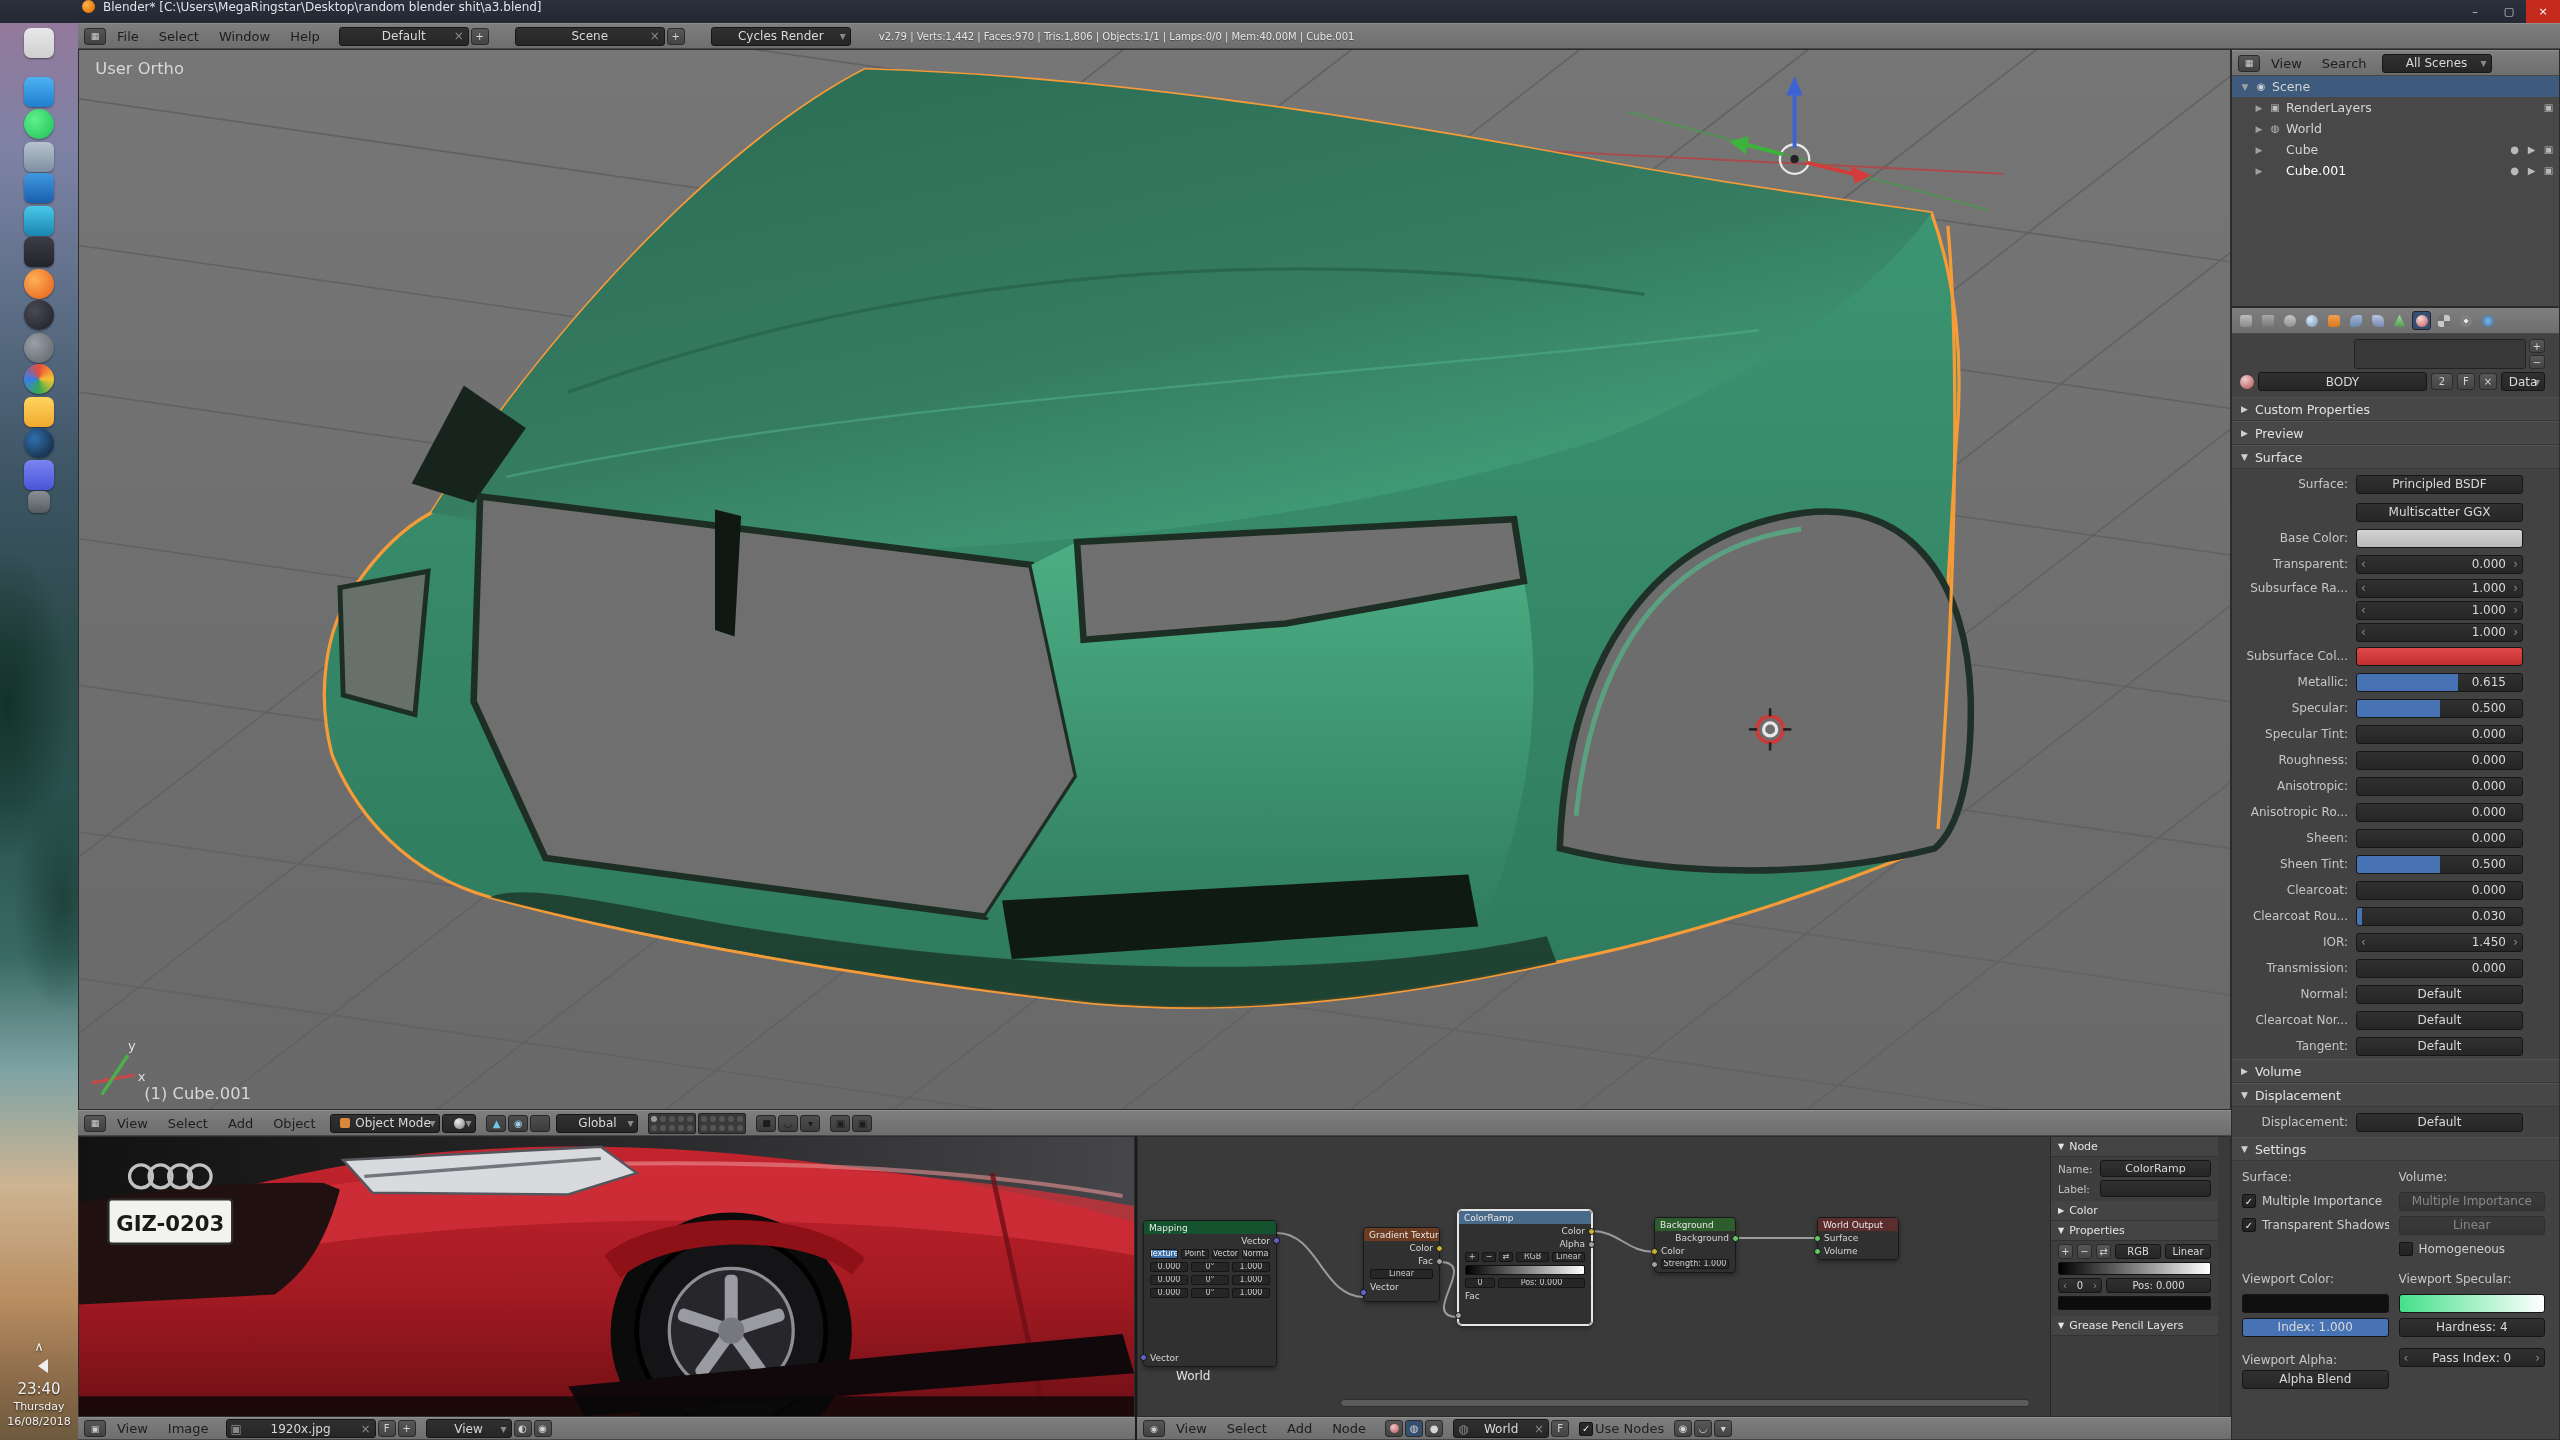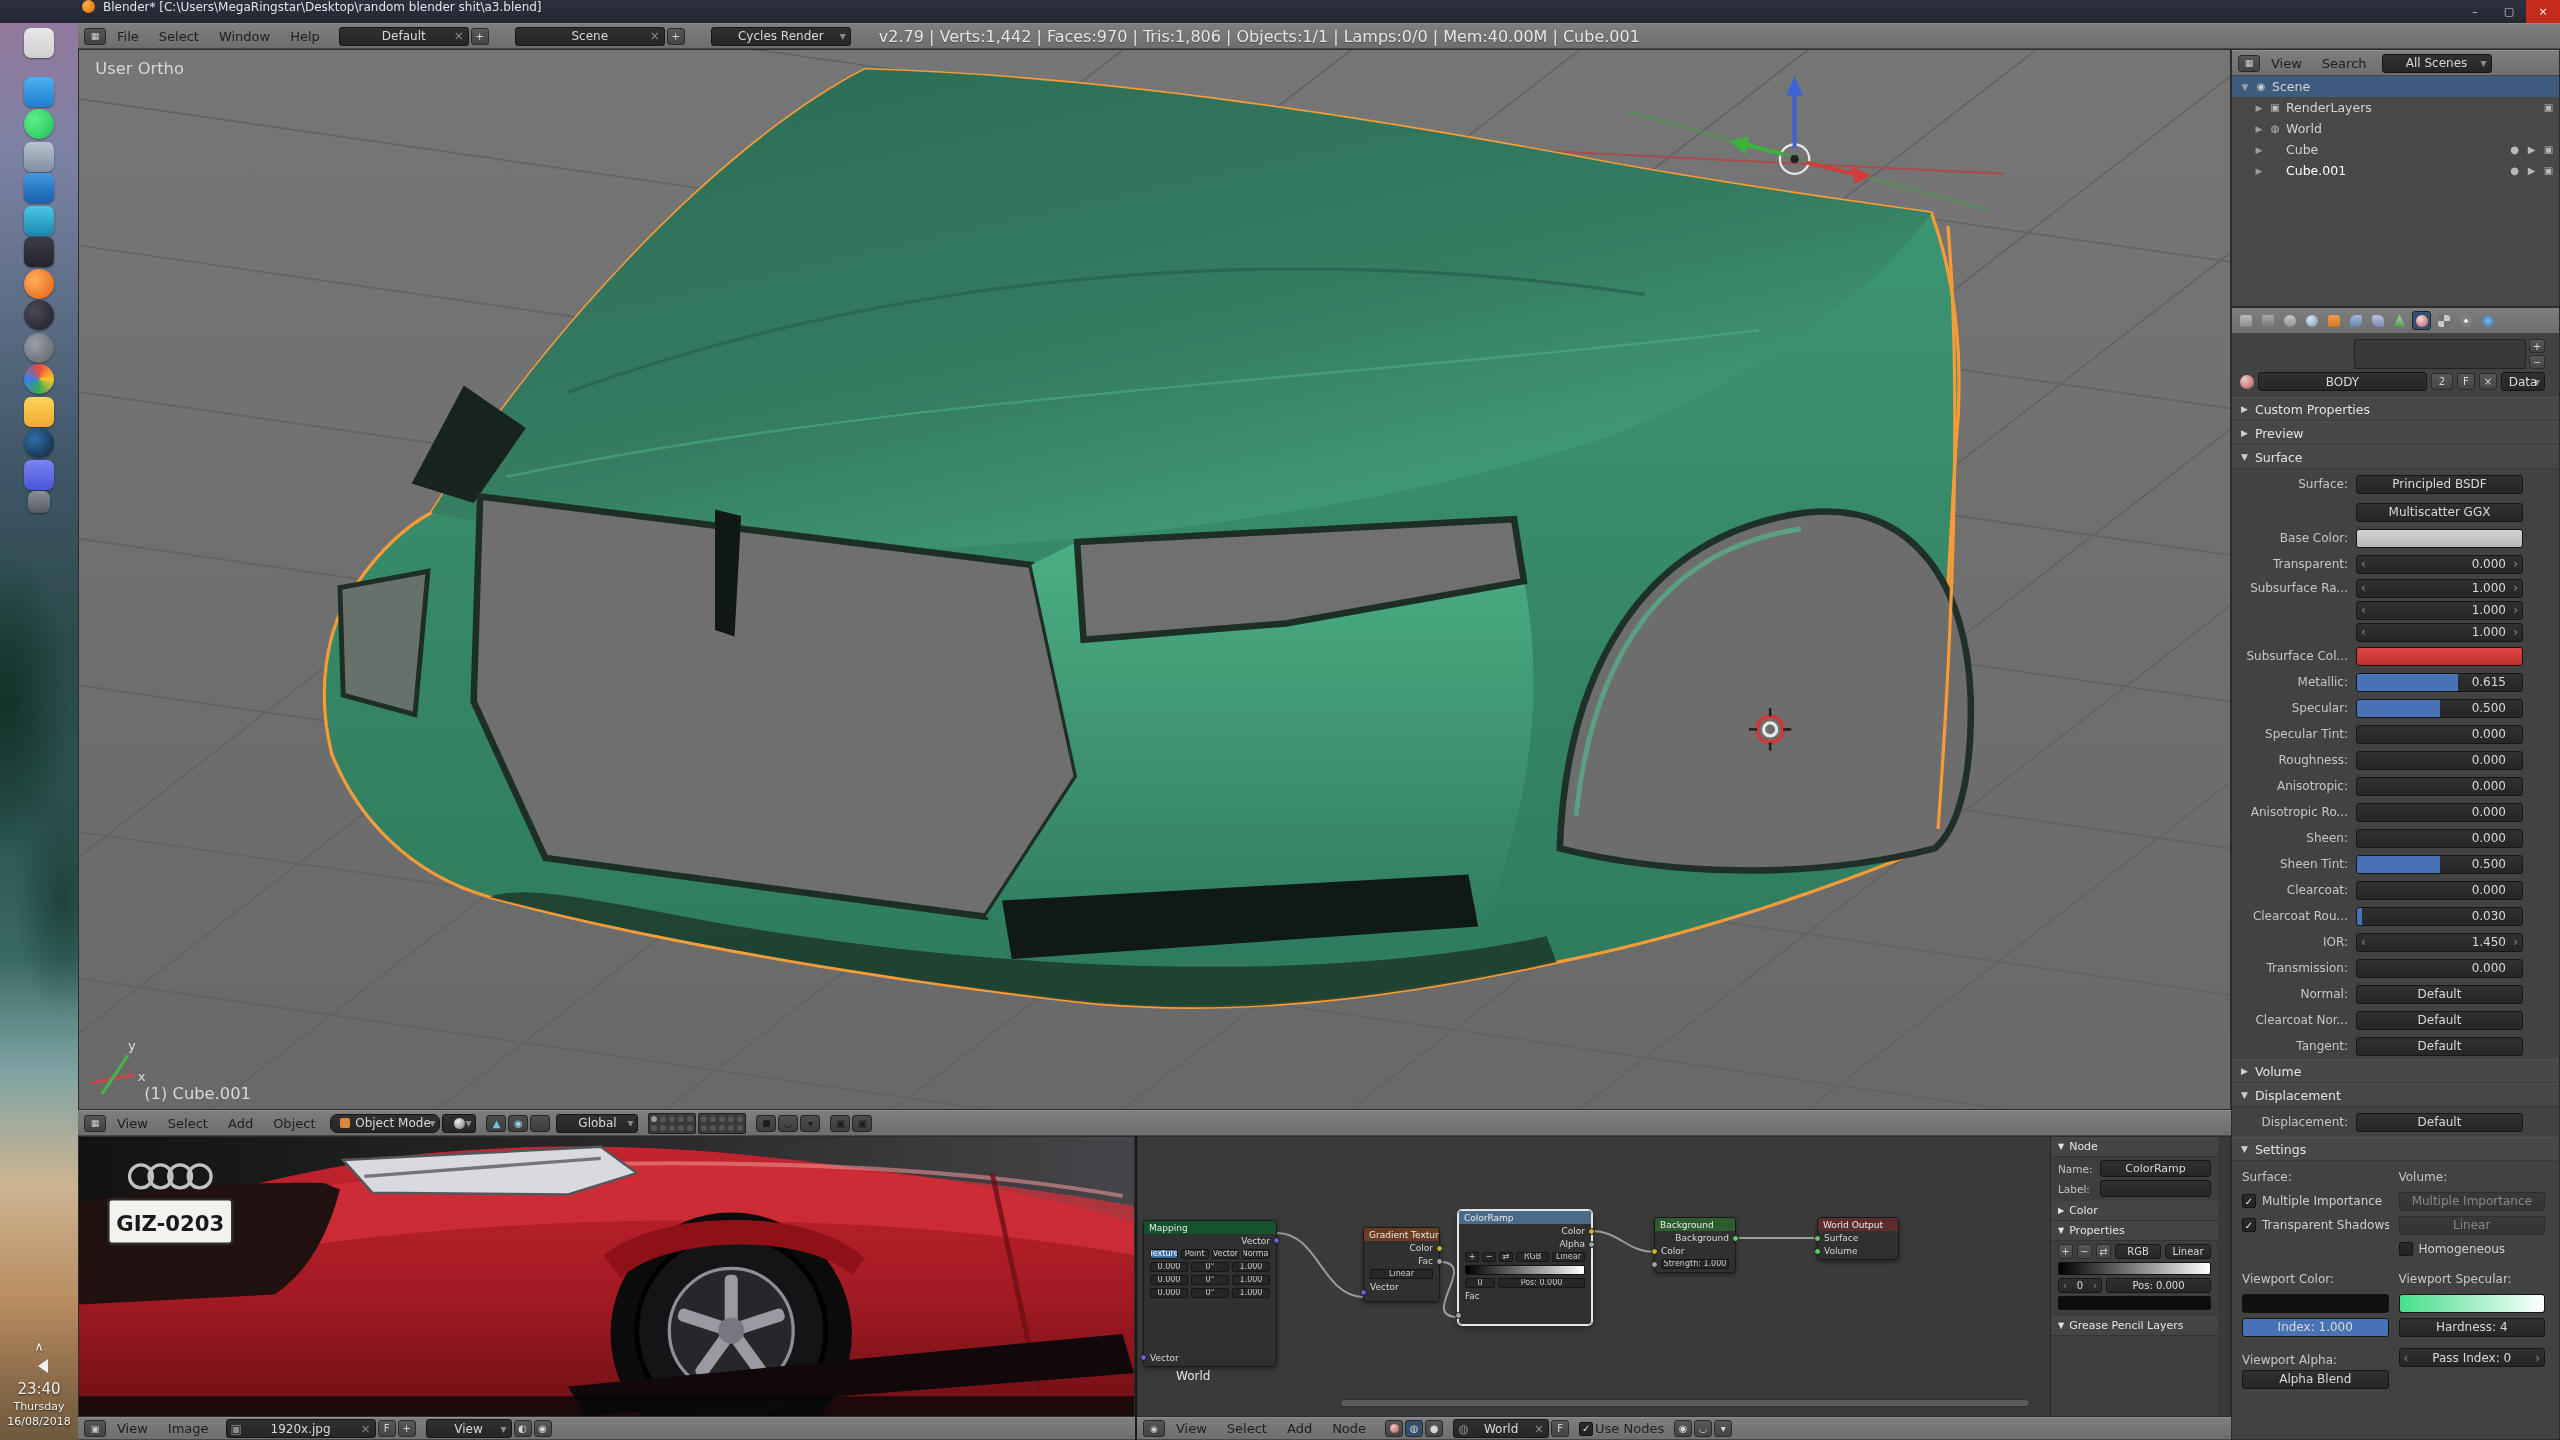--- a/index.html
+++ b/index.html
@@ -26,21 +26,21 @@
 .w .fill{position:absolute;left:0;top:0;bottom:0;background:#4772b3;}
 .w span{position:relative;z-index:1;}
 .w.slider{justify-content:flex-end;padding-right:16px;}
 .w .aL{position:absolute;left:4px;opacity:.55;z-index:1;}
 .w .aR{position:absolute;right:4px;opacity:.55;z-index:1;}
 .cb{width:14px;height:14px;flex:none;background:linear-gradient(#2a2a2a,#222);border:1px solid #141414;border-radius:2px;color:#eaeaea;font-size:10px;display:flex;align-items:center;justify-content:center;}
 .icbtn{width:18px;height:17px;background:linear-gradient(#585858,#444);border:1px solid #2b2b2b;border-radius:3px;display:flex;align-items:center;justify-content:center;color:#d5d5d5;font-size:10px;flex:none;}
 .sep{width:6px;flex:none;}
 
 #info-header{left:78px;top:23px;width:2482px;height:26px;}
-#info-header .stats{margin-left:26px;color:#e6e6e6;font-size:16px;text-shadow:0 1px 1px rgba(0,0,0,.35);}
+#info-header .stats{margin-left:26px;color:#e6e6e6;font-size:10px;text-shadow:0 1px 1px rgba(0,0,0,.35);}
 
 #vp3d{left:78px;top:49px;width:2153px;height:1061px;border:1px solid #2c2c2c;background:#717171;}
 #vp3d svg{display:block;width:100%;height:100%;}
 #vp3d-header{left:78px;top:1110px;width:2153px;height:26px;}
 .layerdots{display:grid;grid-template-columns:repeat(5,8px);grid-auto-rows:8px;gap:1px;padding:1px;background:#3a3a3a;border:1px solid #222;border-radius:2px;}
 .ld{width:6px;height:6px;border-radius:50%;background:#555;margin:1px;}
 .ld.on{background:#9a9a9a;}
 .manip{width:20px;height:17px;background:linear-gradient(#4e4e4e,#3c3c3c);border:1px solid #262626;border-radius:3px;display:flex;align-items:center;justify-content:center;font-size:10px;}
 
 #imged{left:78px;top:1136px;width:1057px;height:281px;border:1px solid #2c2c2c;background:#111;}
@@ -236,21 +236,21 @@
       <text x="40" y="644" font-size="10" fill="#d8d8d8">(1) Cube.001</text>
     </svg>
   </div>
 
   <div id="vp3d-header" class="abs ehdr">
     <div class="etype">▦</div>
     <span class="mtxt">View</span>
     <span class="mtxt">Select</span>
     <span class="mtxt">Add</span>
     <span class="mtxt">Object</span>
-    <div class="w" style="width:110px;margin-left:4px;border-radius:7px;">
+    <div class="w" style="width:110px;margin-left:4px;">
       <span style="width:10px;height:10px;background:#d8883a;border-radius:2px;margin-right:5px;"></span>
       <span>Object Mode</span>
         <span class="aR">▾</span>
     </div>
     <div class="w" style="width:34px;">
       <span style="width:11px;height:11px;border-radius:50%;background:radial-gradient(circle at 35% 30%,#eee,#777);"></span>
       <span class="aR">▾</span>
     </div>
     <div class="sep"></div>
     <div class="manip">

